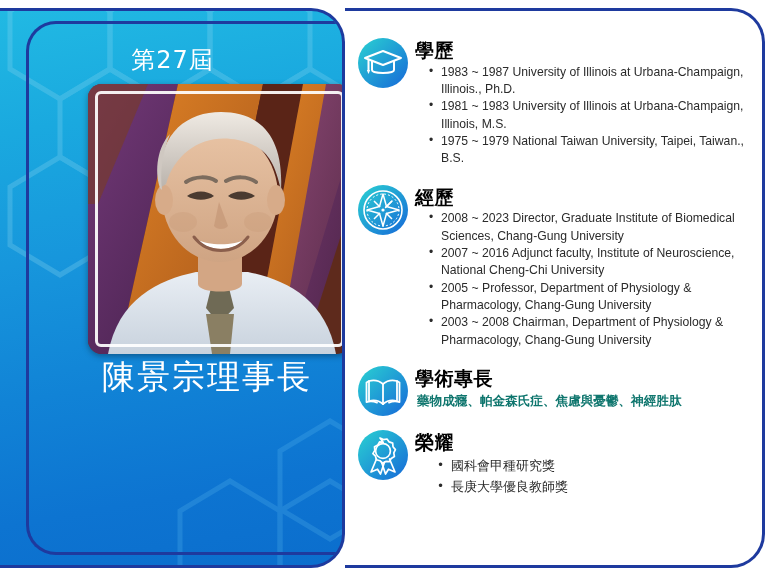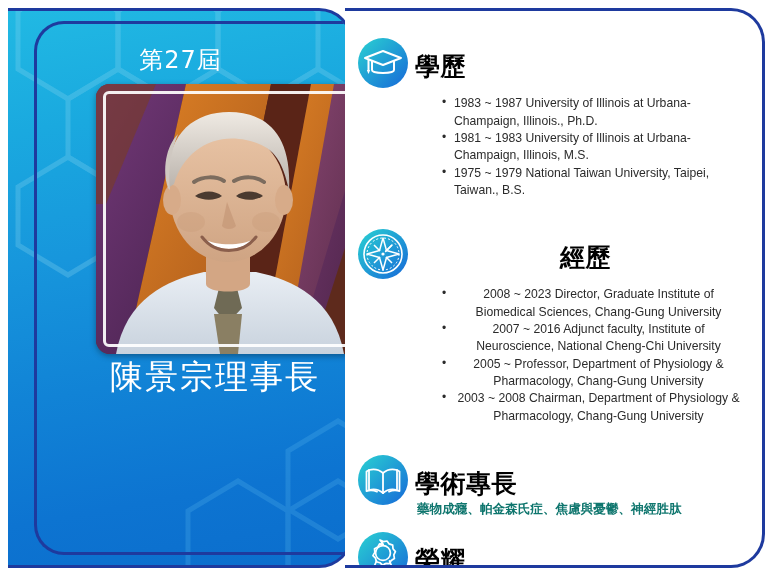--- a/index.html
+++ b/index.html
@@ -4,21 +4,21 @@
 <style>
   html,body{margin:0;padding:0;}
   body{
     width:768px;height:576px;overflow:hidden;background:#ffffff;
     font-family:"Liberation Sans","DejaVu Sans",sans-serif;
   }
   #slide{position:relative;width:768px;height:576px;background:#fff;}
 
   
   .left-panel{
-    position:absolute;left:8px;top:8px;width:345px;height:560px;
+    position:absolute;left:0;top:8px;width:345px;height:560px;
     border:3px solid #1e3a9e;border-radius:34px;
     border-left:none;border-top-left-radius:0;border-bottom-left-radius:0;
     background:linear-gradient(170deg,#21b9e3 0%,#1aa9df 20%,#1796dc 42%,#1183d6 64%,#0d74d1 84%,#0b6ecd 100%);
     overflow:hidden;box-sizing:border-box;
   }
   .left-inner{
     position:absolute;left:26px;top:10px;right:-3px;bottom:10px;
     border:3px solid #1e3a9e;border-radius:30px;border-right:none;
     border-top-right-radius:0;border-bottom-right-radius:0;
     box-sizing:border-box;pointer-events:none;
@@ -54,44 +54,44 @@
     border-left:none;border-top-left-radius:0;border-bottom-left-radius:0;
     background:#ffffff;box-sizing:border-box;overflow:hidden;
   }
   .sections{position:absolute;left:8px;top:6px;right:6px;bottom:4px;}
   .section{display:flex;align-items:flex-start;margin-bottom:2px;}
   .sec-icon{flex:0 0 auto;width:52px;height:52px;margin:6px 6px 0 4px;}
   .sec-icon svg{display:block;width:52px;height:52px;}
   .sec-body{flex:1 1 auto;padding-top:4px;min-width:0;}
   .sec-title{
     font-family:"DejaVu Sans","Liberation Sans",sans-serif;
-    font-weight:bold;font-size:25px;color:#000;line-height:1.25;
-    margin:16px 0 1px 0;letter-spacing:.5px;
-  }
-  ul.sec-list{margin:13px;padding:0 0 0 16px;list-style:none;}
+    font-weight:bold;font-size:19px;color:#000;line-height:1.25;
+    margin:4px 0 1px 0;letter-spacing:.5px;
+  }
+  ul.sec-list{margin:0;padding:0 0 0 16px;list-style:none;}
   ul.sec-list li{
     position:relative;font-size:12.2px;color:#2b2b2b;line-height:1.42;
     padding-left:10px;margin-bottom:0px;
   }
   ul.sec-list li:before{
     content:"•";position:absolute;left:-2px;top:-1px;color:#2b2b2b;font-size:12px;
   }
   .sec-plain{
     font-size:12.6px;color:#0f766e;line-height:1.45;padding-left:2px;
     font-family:"DejaVu Sans","Liberation Sans",sans-serif;
     font-weight:bold;
   }
   ul.sec-list.cjk li{
     font-family:"DejaVu Sans","Liberation Sans",sans-serif;
     font-size:13px;line-height:1.6;padding-left:14px;
   }
   ul.sec-list.cjk{padding-left:22px;}
   ul.sec-list.cjk li:before{left:0px;top:0px;}
   .s-edu{margin-top:14px;}
-  .s-exp{margin-top:10px;text-align:center;}
+  .s-exp{margin-top:10px;}
   .s-spec{margin-top:10px;justify-content:space-between;}
   .s-honor{margin-top:6px;}
 </style>
 </head>
 <body>
 
 <div id="slide">
 
   <div class="left-panel">
 

